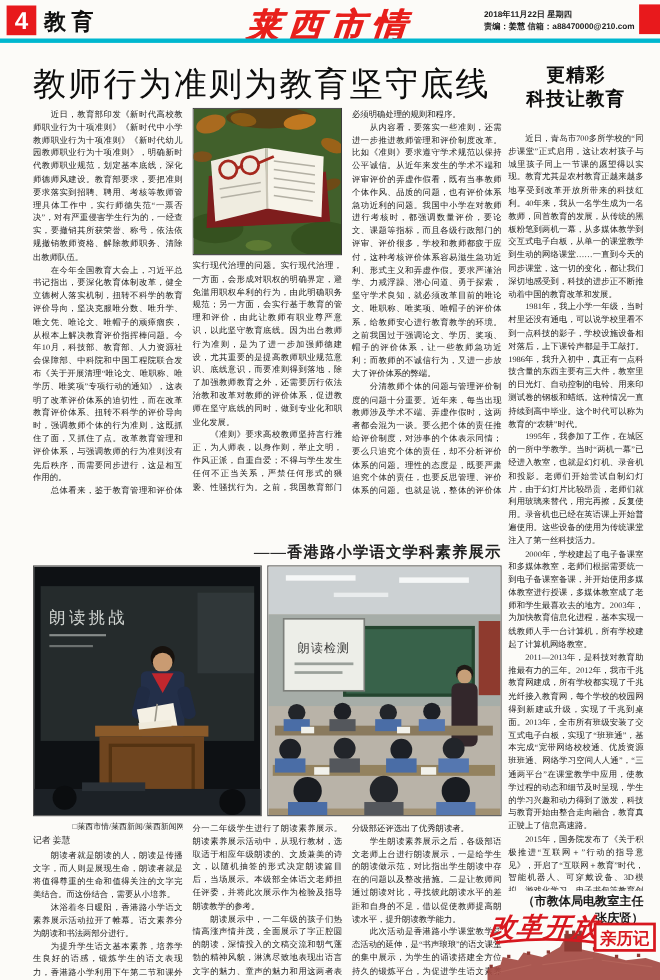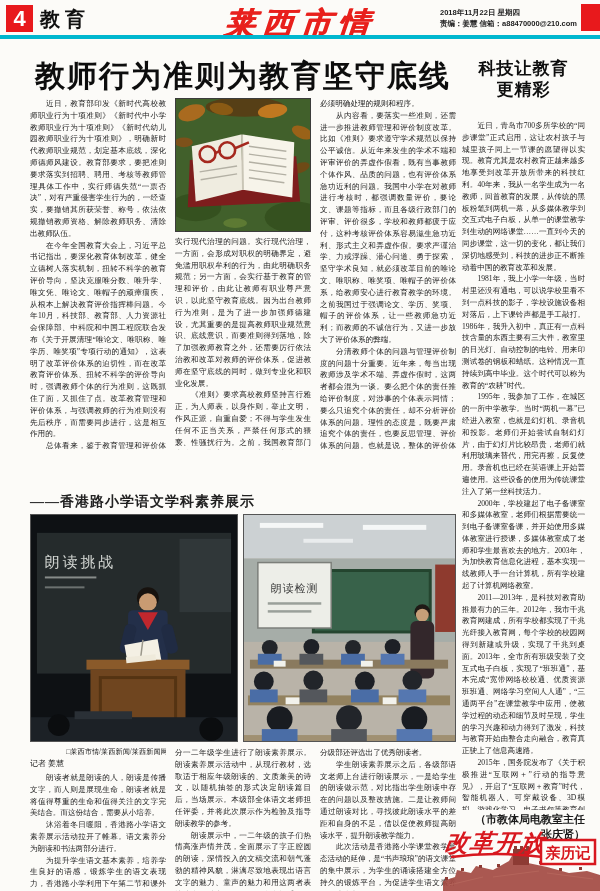--- a/index.html
+++ b/index.html
@@ -17,40 +17,40 @@
     font-weight:900; font-size:20px; letter-spacing:5px; color:#111; }
   .masthead { position:absolute; left:0; right:0; top:3px; text-align:center;
     font-size:31px; font-weight:bold; font-style:italic; color:#e8201c;
     letter-spacing:7px; transform:skewX(-5deg); text-shadow:1px 0 #e8201c; }
   .dateline-block { position:absolute; left:440px; top:8px; width:140px;
     font-family:"Liberation Sans",sans-serif; font-size:7.5px; font-weight:bold;
     line-height:10.5px; color:#222; }
   .corner-red { position:absolute; right:0; top:4px; width:19px; height:27px; background:#e8191c; }
   .teal-rule { position:absolute; left:0; top:35px; width:600px; height:4px; background:#00b7cf; }
   
-  .main-headline { position:absolute; left:30px; top:56px; width:426px; text-align:center;
-    font-family:"Liberation Sans","DejaVu Sans",sans-serif; font-weight:700;
+  .main-headline { position:absolute; left:30px; top:56px; width:426px; text-align:left;
+    font-family:"Liberation Sans","DejaVu Sans",sans-serif; font-weight:400;
     font-size:30px; letter-spacing:2px; color:#0d0d0d; white-space:nowrap; }
   .main-cols { position:absolute; left:30px; top:98px; width:426px; height:352px;
     display:flex; gap:9px; }
   .ncol { flex:1 1 0; overflow:hidden; }
   .body-text { font-size:7.6px; line-height:11.8px; text-align:justify;
     white-space:pre-line; word-break:break-all; color:#222; }
   .book-photo-svg { display:block; width:100%; height:134px; border:1px solid #3c3c3c; margin-bottom:4px; }
   
   .sidebar { position:absolute; left:462px; top:58px; width:123px; }
   .sidebar-title { text-align:center; font-family:"Liberation Sans",sans-serif;
     font-weight:900; font-size:17px; line-height:21px; color:#0d0d0d; letter-spacing:1px; }
   .sidebar-text { margin-top:20px; height:690px; overflow:hidden; }
   .sidebar-attr { margin-top:2px; font-size:11px; font-weight:bold; text-align:right; }
   
   .feature-title { position:absolute; left:30px; top:457px; width:426px; text-align:center;
     font-family:"Liberation Sans","DejaVu Sans",sans-serif; font-weight:900;
     font-size:29px; letter-spacing:3px; color:#0d0d0d; }
-  .feature-subtitle { position:absolute; left:30px; top:493px; width:426px; text-align:left;
+  .feature-subtitle { position:absolute; left:30px; top:493px; width:426px; text-align:right;
     font-size:14px; font-weight:bold; color:#222; letter-spacing:1px; }
   .photo-left { position:absolute; left:30px; top:514px; width:208px; height:228px; border:1px solid #555; }
   .photo-right { position:absolute; left:243px; top:514px; width:213px; height:228px; border:1px solid #555; }
   .feature-cols { position:absolute; left:30px; top:747px; width:426px; height:144px;
     display:flex; gap:9px; }
   .byline1 { font-size:7.2px; color:#222; white-space:nowrap;padding-left:36px; }
   .byline2 { font-size:8px; font-weight:normal; margin:1px 0 3px 0; }
   
   .stamp { position:absolute; left:443px; top:827px; width:157px; height:64px; }
 </style>
@@ -118,22 +118,22 @@
     </div>
     <div class="ncol">
       <div class="body-text">必须明确处理的规则和程序。
 　　从内容看，要落实一些准则，还需进一步推进教师管理和评价制度改革。比如《准则》要求遵守学术规范以保持公平诚信。从近年来发生的学术不端和评审评价的弄虚作假看，既有当事教师个体作风、品质的问题，也有评价体系急功近利的问题。我国中小学在对教师进行考核时，都强调数量评价，要论文、课题等指标，而且各级行政部门的评审、评价很多，学校和教师都疲于应付，这种考核评价体系容易滋生急功近利、形式主义和弄虚作假。要求严谨治学、力戒浮躁、潜心问道、勇于探索，坚守学术良知，就必须改革目前的唯论文、唯职称、唯奖项、唯帽子的评价体系，给教师安心进行教育教学的环境。之前我国过于强调论文、学历、奖项、帽子的评价体系，让一些教师急功近利；而教师的不诚信行为，又进一步放大了评价体系的弊端。
 　　分清教师个体的问题与管理评价制度的问题十分重要。近年来，每当出现教师涉及学术不端、弄虚作假时，这两者都会混为一谈。要么把个体的责任推给评价制度，对涉事的个体表示同情；要么只追究个体的责任，却不分析评价体系的问题。理性的态度是，既要严肃追究个体的责任，也要反思管理、评价体系的问题。也就是说，整体的评价体系会影响个体的行为选择，而个体的行为准则又会影响评价体系的实施。只有既抓管理评价改革，又抓教师行为准则，才能标本兼治。　（人民网）</div>
     </div>
   </div>
 
   <div class="sidebar">
     <div class="sidebar-title">
+      <div>更精彩</div>
       <div>科技让教育</div>
-      <div>更精彩</div>
     </div>
     <div class="sidebar-text body-text">　　近日，青岛市700多所学校的“同步课堂”正式启用，这让农村孩子与城里孩子同上一节课的愿望得以实现。教育尤其是农村教育正越来越多地享受到改革开放所带来的科技红利。40年来，我从一名学生成为一名教师，回首教育的发展，从传统的黑板粉笔到两机一幕，从多媒体教学到交互式电子白板，从单一的课堂教学到生动的网络课堂……一直到今天的同步课堂，这一切的变化，都让我们深切地感受到，科技的进步正不断推动着中国的教育改革和发展。
 　　1981年，我上小学一年级，当时村里还没有通电，可以说学校里看不到一点科技的影子，学校设施设备相对落后，上下课铃声都是手工敲打。1986年，我升入初中，真正有一点科技含量的东西主要有三大件，教室里的日光灯、自动控制的电铃、用来印测试卷的钢板和蜡纸。这种情况一直持续到高中毕业。这个时代可以称为教育的“农耕”时代。
 　　1995年，我参加了工作，在城区的一所中学教学。当时“两机一幕”已经进入教室，也就是幻灯机、录音机和投影。老师们开始尝试自制幻灯片，由于幻灯片比较昂贵，老师们就利用玻璃来替代，用完再擦，反复使用。录音机也已经在英语课上开始普遍使用。这些设备的使用为传统课堂注入了第一丝科技活力。
 　　2000年，学校建起了电子备课室和多媒体教室，老师们根据需要统一到电子备课室备课，并开始使用多媒体教室进行授课，多媒体教室成了老师和学生最喜欢去的地方。2003年，为加快教育信息化进程，基本实现一线教师人手一台计算机，所有学校建起了计算机网络教室。
 　　2011—2013年，是科技对教育助推最有力的三年。2012年，我市千兆教育网建成，所有学校都实现了千兆光纤接入教育网，每个学校的校园网得到新建或升级，实现了千兆到桌面。2013年，全市所有班级安装了交互式电子白板，实现了“班班通”，基本完成“宽带网络校校通、优质资源班班通、网络学习空间人人通”，“三通两平台”在课堂教学中应用，使教学过程的动态和细节及时呈现，学生的学习兴趣和动力得到了激发，科技与教育开始由整合走向融合，教育真正驶上了信息高速路。
 　　2015年，国务院发布了《关于积极推进“互联网＋”行动的指导意见》，开启了“互联网＋教育”时代，智能机器人、可穿戴设备、3D模拟、游戏化学习、电子书包等教育创新手段开始融合于教育教学当中。教育优质均衡正在逐步实现，教育呈现出百家争鸣、百花齐放的新局面。
 　　40年的改革开放给教育带来了无限生机与活力，40年的科技发展给教育带来了最大的支撑和推动。教育兴则国家兴，教育强则国强。作为新时代的教育工作者，我们应该牢记使命，以饱满的热情，努力探索科技与教育的有效融合，让教育的明天更加绚丽多彩。</div>
     <div class="sidebar-attr">（市教体局电教室主任 张庆贤）</div>
   </div>

